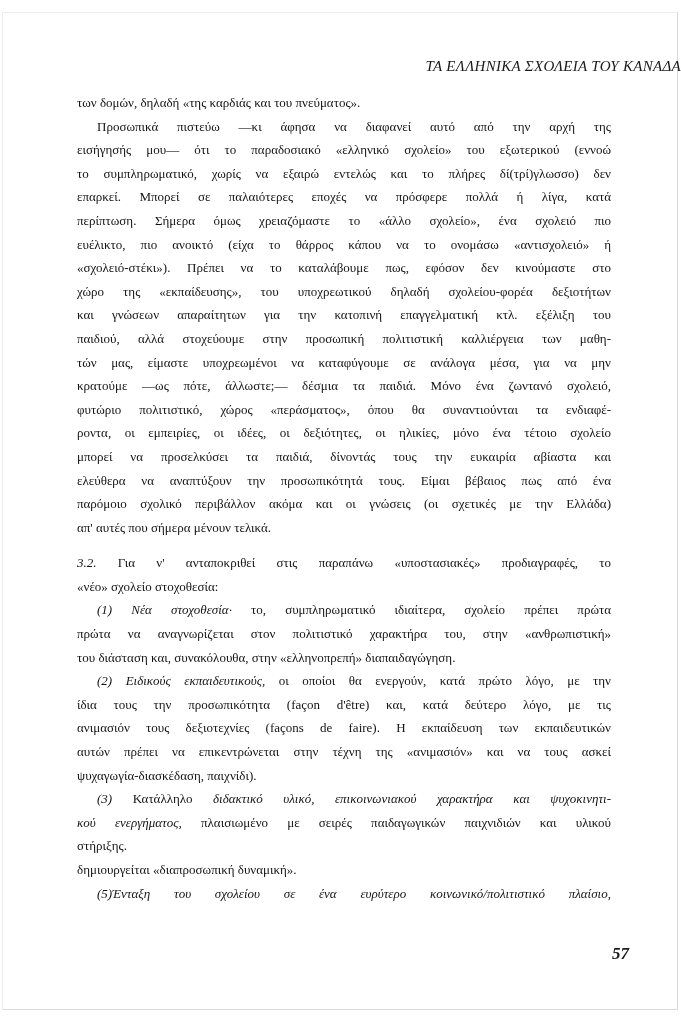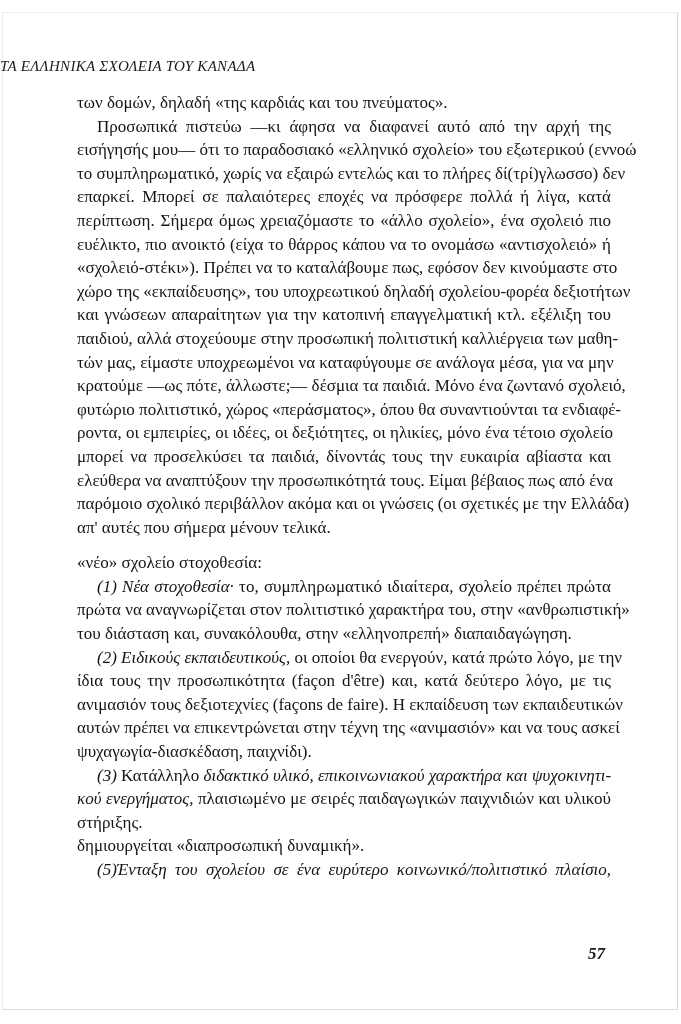--- a/index.html
+++ b/index.html
@@ -4,36 +4,36 @@
   <style>
     html, body { margin: 0; padding: 0; background: #ffffff; }
     body { width: 681px; height: 1024px; position: relative; overflow: hidden; }
     .page-frame {
       position: absolute; left: 2px; top: 12px; width: 676px; height: 998px;
       border-right: 1px solid #d8d8d8; border-bottom: 1px solid #dcdcdc;
       border-left: 1px solid #ececec; border-top: 1px solid #eeeeee;
       box-sizing: border-box;
     }
     .running-head {
-      position: absolute; left: 0; width: 681px; top: 58px; text-align: left;
+      position: absolute; left: 0; width: 681px; top: 58px; text-align: right;
       font-family: "Liberation Serif", "DejaVu Serif", serif; font-style: italic;
       font-size: 15px; letter-spacing: 0.3px; color: #1a1a1a;
     }
     .body-text {
       position: absolute; left: 77px; top: 91px; width: 534px;
       font-family: "Liberation Serif", "DejaVu Serif", serif;
-      font-size: 17px; line-height: 23.6px; color: #141414;
+      font-size: 13px; line-height: 23.6px; color: #141414;
     }
     .line { display: block; white-space: nowrap; text-align: justify; text-align-last: justify; height: 23.6px; }
     .line.last { text-align-last: left; }
     .indent { padding-left: 20px; }
     .gap { height: 12px; }
     .it { font-style: italic; }
     .page-number {
-      position: absolute; left: 588px; top: 944px;
+      position: absolute; left: 612px; top: 944px;
       font-family: "Liberation Serif", "DejaVu Serif", serif; font-style: italic;
       font-weight: bold; font-size: 17px; color: #1a1a1a;
     }
   </style>
 </head>
 <body>
 
 <div class="page-frame"></div>
 
 <div class="running-head">ΤΑ ΕΛΛΗΝΙΚΑ ΣΧΟΛΕΙΑ ΤΟΥ ΚΑΝΑΔΑ</div>
@@ -55,20 +55,21 @@
   <span class="line">κρατούμε —ως πότε, άλλωστε;— δέσμια τα παιδιά. Μόνο ένα ζωντανό σχολειό,</span>
   <span class="line">φυτώριο πολιτιστικό, χώρος «περάσματος», όπου θα συναντιούνται τα ενδιαφέ-</span>
   <span class="line">ροντα, οι εμπειρίες, οι ιδέες, οι δεξιότητες, οι ηλικίες, μόνο ένα τέτοιο σχολείο</span>
   <span class="line">μπορεί να προσελκύσει τα παιδιά, δίνοντάς τους την ευκαιρία αβίαστα και</span>
   <span class="line">ελεύθερα να αναπτύξουν την προσωπικότητά τους. Είμαι βέβαιος πως από ένα</span>
   <span class="line">παρόμοιο σχολικό περιβάλλον ακόμα και οι γνώσεις (οι σχετικές με την Ελλάδα)</span>
   <span class="line last">απ' αυτές που σήμερα μένουν τελικά.</span>
 
   <div class="gap"></div>
 
+  <span class="line"><span class="it">3.2.</span> <span>Για ν' ανταποκριθεί στις παραπάνω «υποστασιακές» προδιαγραφές, το</span></span>
   <span class="line last">«νέο» σχολείο στοχοθεσία:</span>
 
   <span class="line indent"><span class="it">(1)</span> <span class="it">Νέα στοχοθεσία·</span><span> το, συμπληρωματικό ιδιαίτερα, σχολείο πρέπει πρώτα</span></span>
   <span class="line">πρώτα να αναγνωρίζεται στον πολιτιστικό χαρακτήρα του, στην «ανθρωπιστική»</span>
   <span class="line last">του διάσταση και, συνακόλουθα, στην «ελληνοπρεπή» διαπαιδαγώγηση.</span>
 
   <span class="line indent"><span class="it">(2)</span> <span class="it">Ειδικούς εκπαιδευτικούς,</span><span> οι οποίοι θα ενεργούν, κατά πρώτο λόγο, με την</span></span>
   <span class="line">ίδια τους την προσωπικότητα (façon d'être) και, κατά δεύτερο λόγο, με τις</span>
   <span class="line">ανιμασιόν τους δεξιοτεχνίες (façons de faire). Η εκπαίδευση των εκπαιδευτικών</span>
   <span class="line">αυτών πρέπει να επικεντρώνεται στην τέχνη της «ανιμασιόν» και να τους ασκεί</span>

